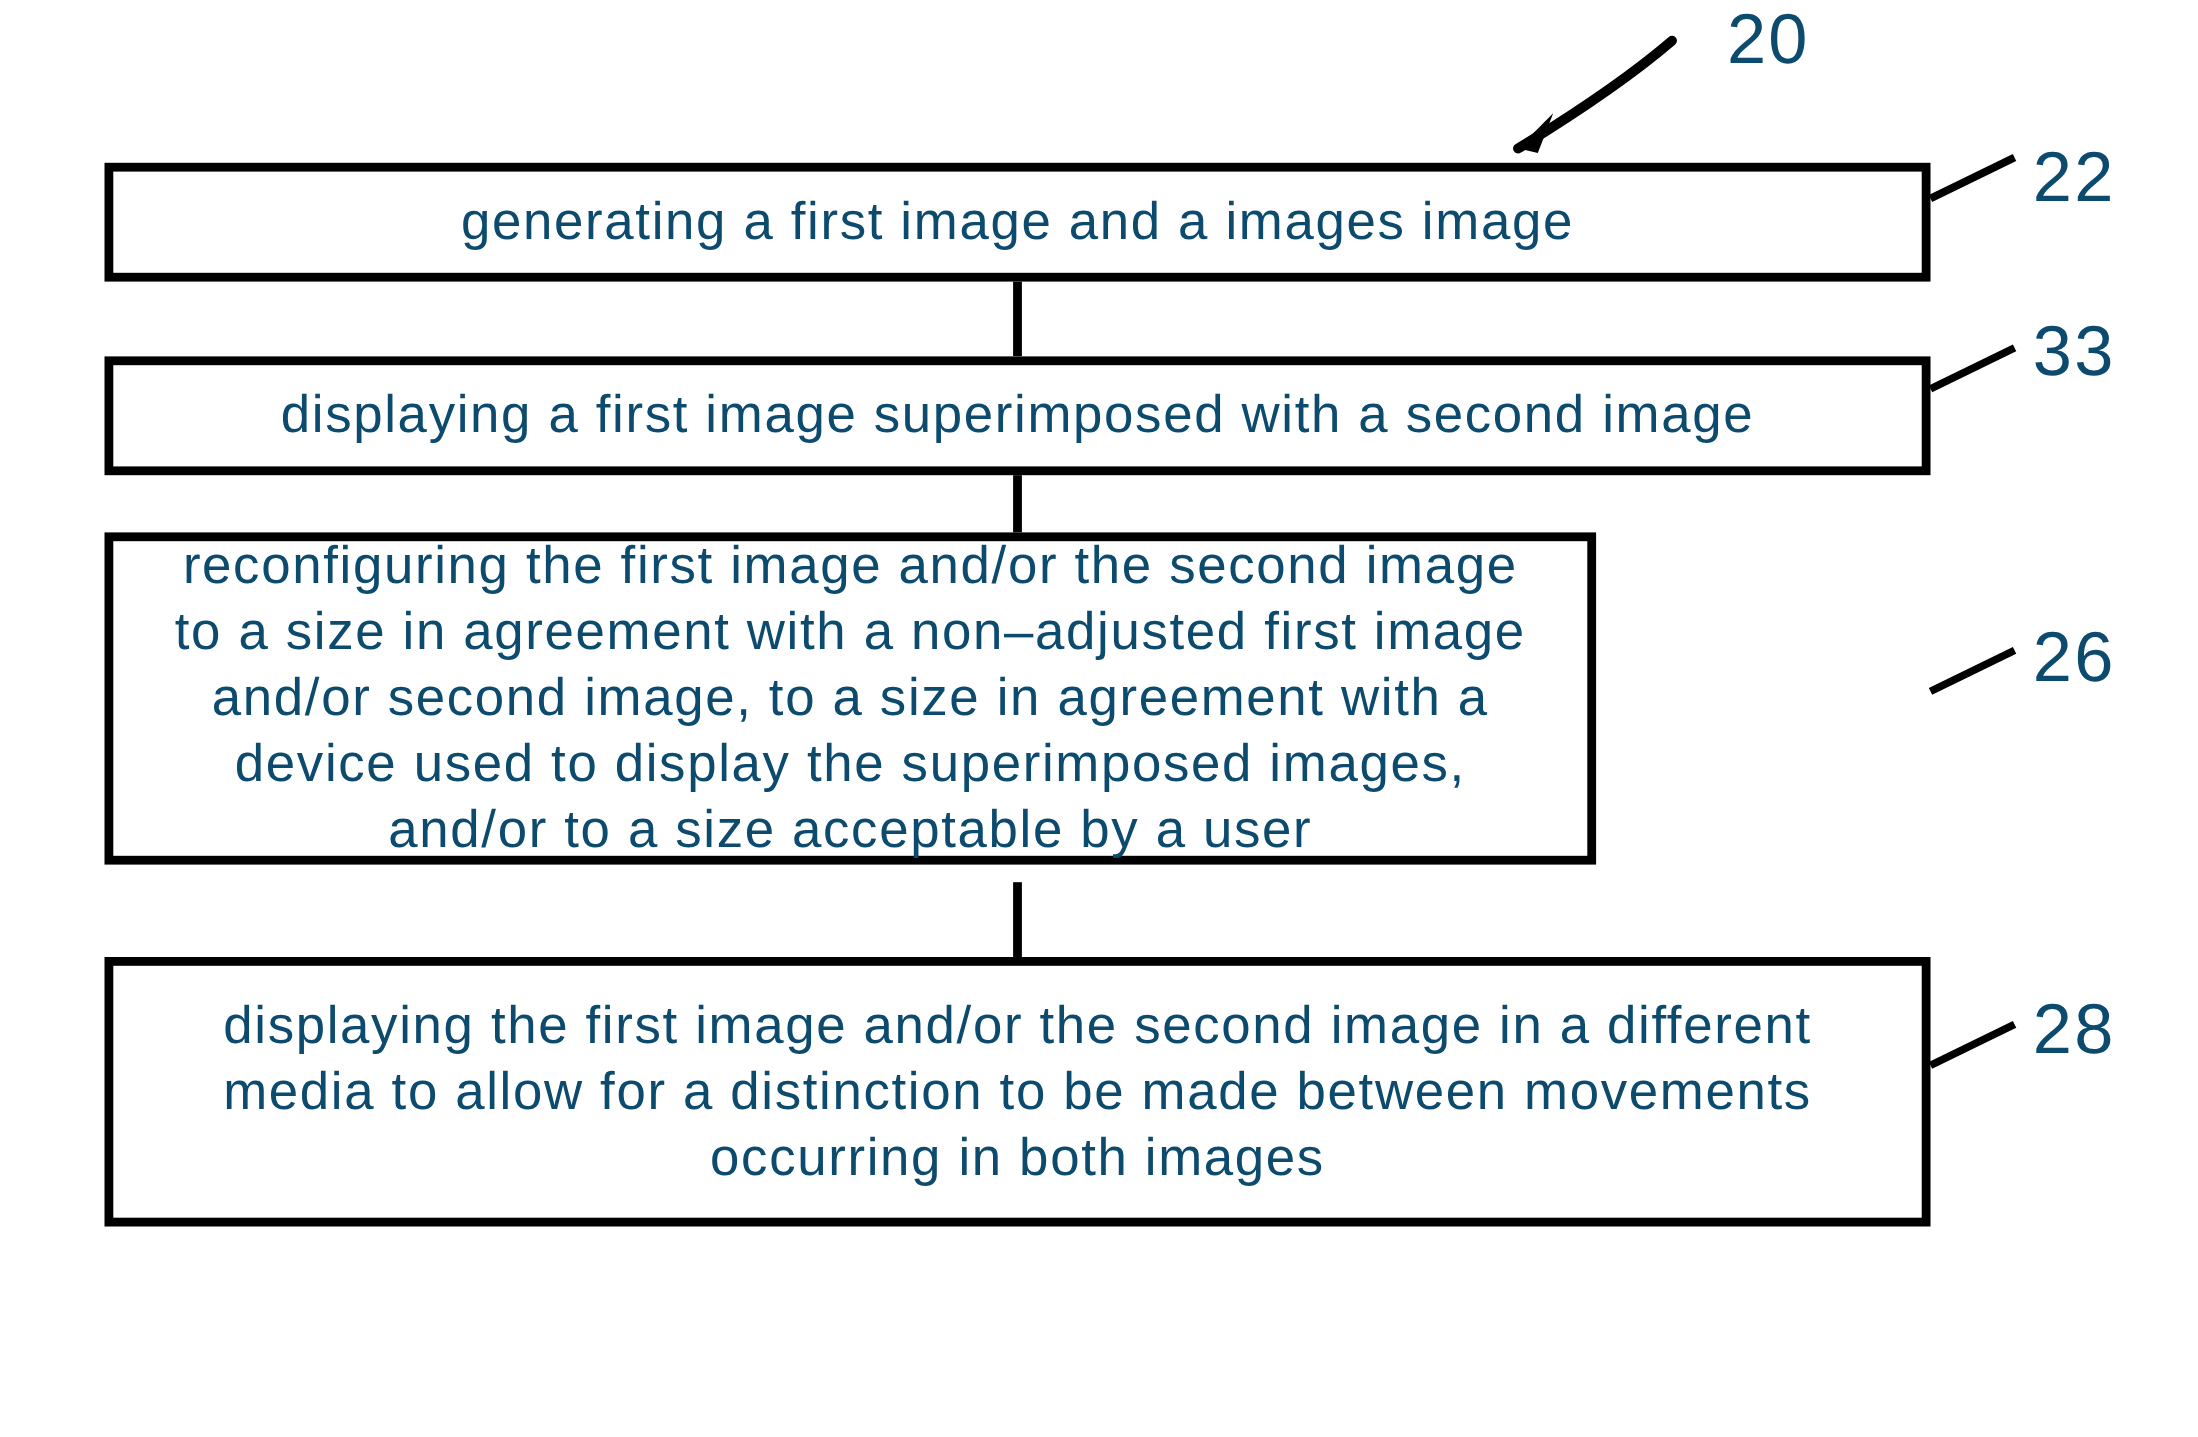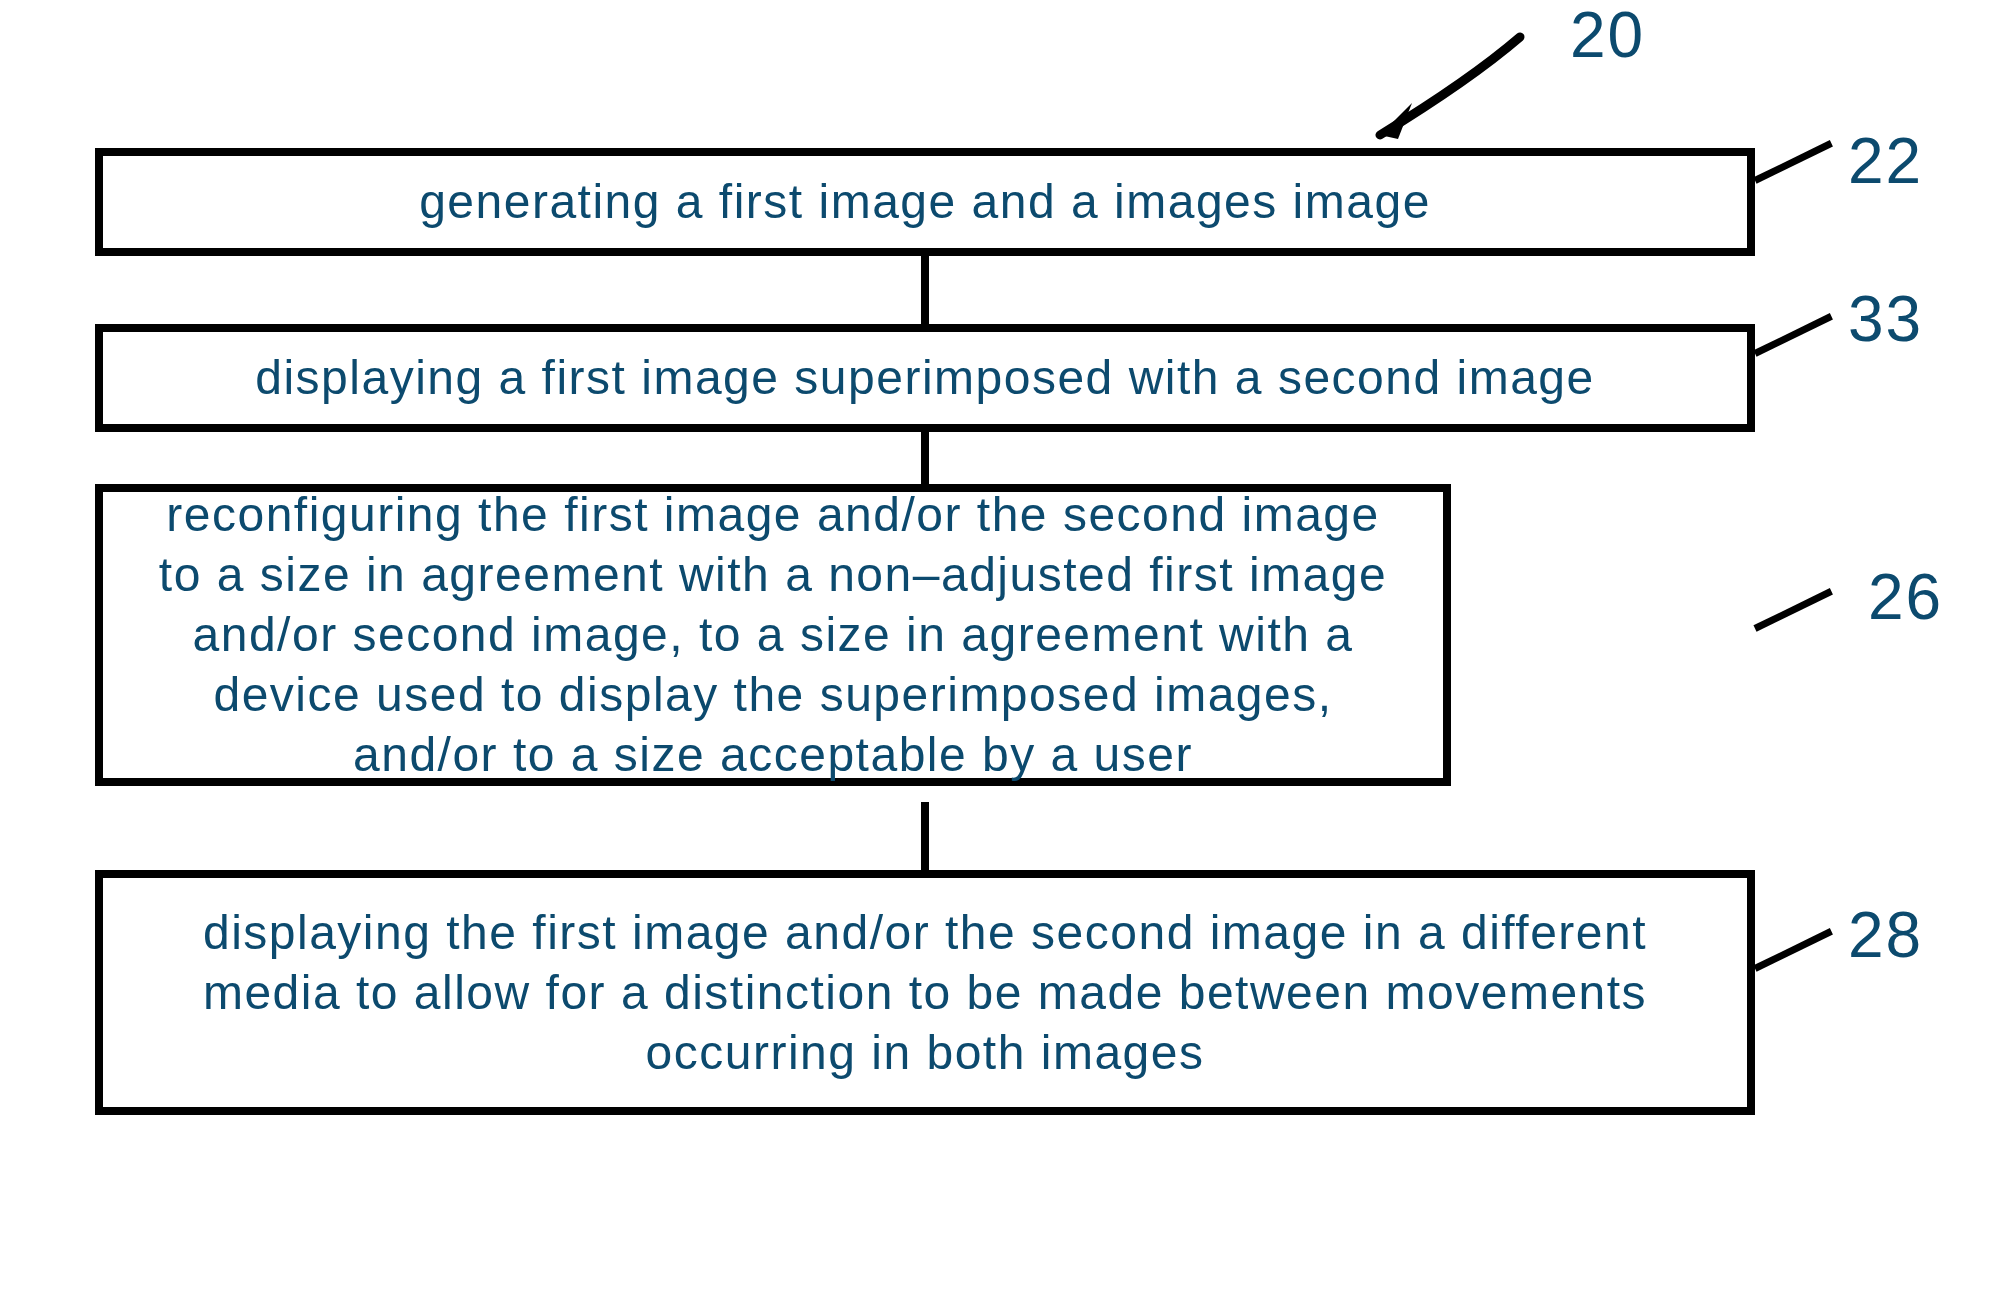--- a/index.html
+++ b/index.html
@@ -74,21 +74,21 @@
   </div>
   <div class="ref-tick" style="left:1755px; top:350px; width:85px; transform: rotate(-26deg);"></div>
   <div class="ref-label" style="left:1848px; top:282px;">33</div>
 
   <div class="connector" style="left:921px; top:432px; height:68px;"></div>
 
   <div class="box" style="left:95px; top:484px; width:1356px; height:302px;">
     <span>reconfiguring the first image and/or the second image to a size in agreement with a non–adjusted first image and/or second image, to a size in agreement with a device used to display the superimposed images, and/or to a size acceptable by a user</span>
   </div>
   <div class="ref-tick" style="left:1755px; top:625px; width:85px; transform: rotate(-26deg);"></div>
-  <div class="ref-label" style="left:1848px; top:560px;margin-left:20px;">26</div>
+  <div class="ref-label" style="left:1848px; top:560px;">26</div>
 
   <div class="connector" style="left:921px; top:802px; height:68px;"></div>
 
   <div class="box" style="left:95px; top:870px; width:1660px; height:245px;">
     <span>displaying the first image and/or the second image in a different media to allow for a distinction to be made between movements occurring in both images</span>
   </div>
   <div class="ref-tick" style="left:1755px; top:965px; width:85px; transform: rotate(-26deg);"></div>
   <div class="ref-label" style="left:1848px; top:898px;">28</div>
 
 </div>

